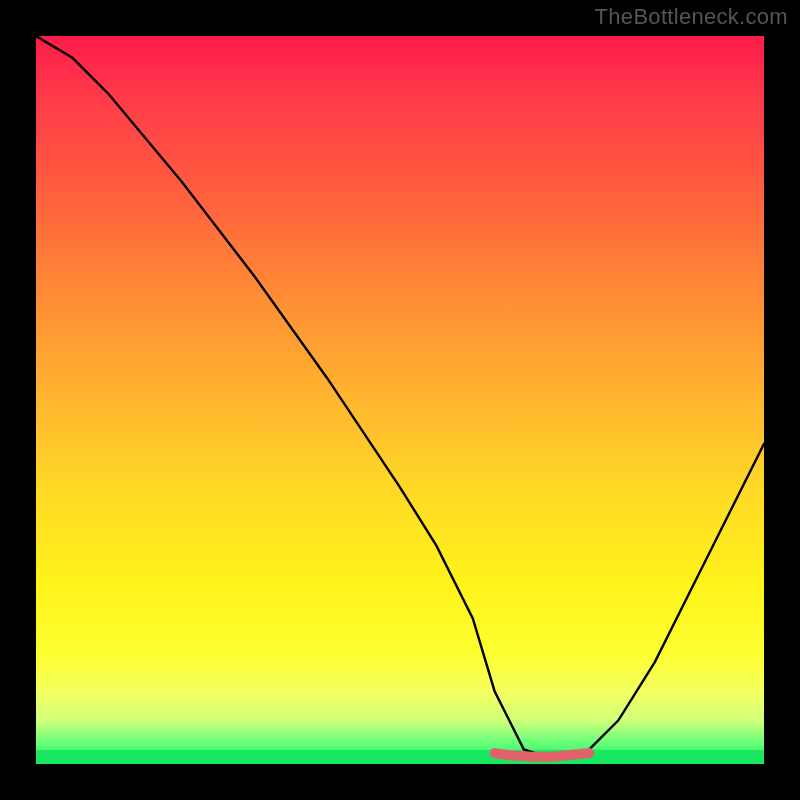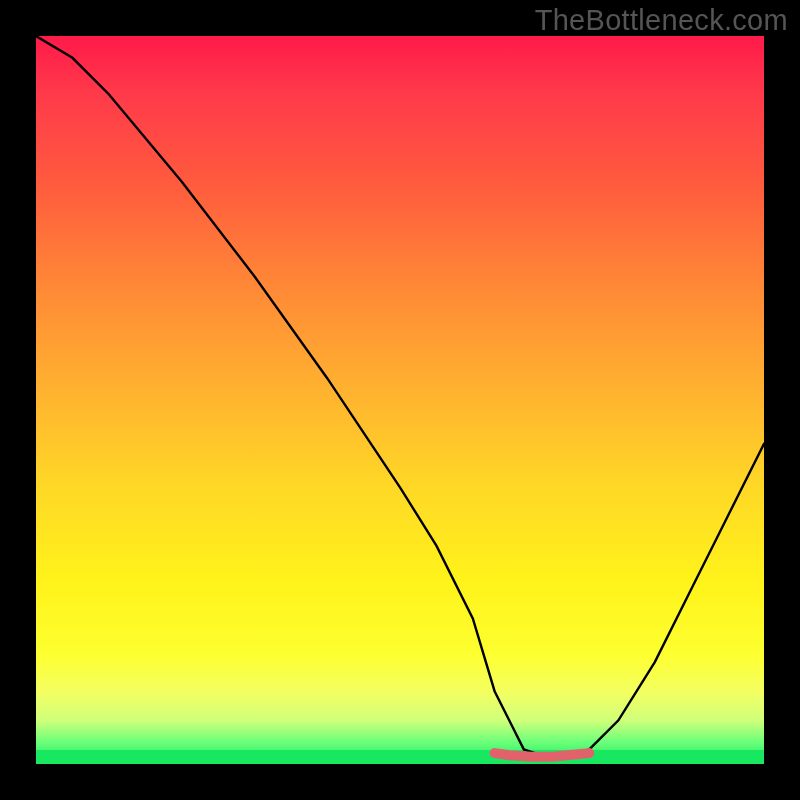--- a/index.html
+++ b/index.html
@@ -9,21 +9,21 @@
     background: #000;
     position: relative;
     font-family: Arial, sans-serif;
     overflow: hidden;
   }
   .attribution {
     position: absolute;
     top: 4px;
     right: 12px;
     color: #555;
-    font-size: 29px;
+    font-size: 22px;
     font-weight: 500;
     letter-spacing: 0.3px;
     z-index: 10;
   }
   .plot-area {
     position: absolute;
     left: 36px;
     top: 36px;
     width: 728px;
     height: 728px;

